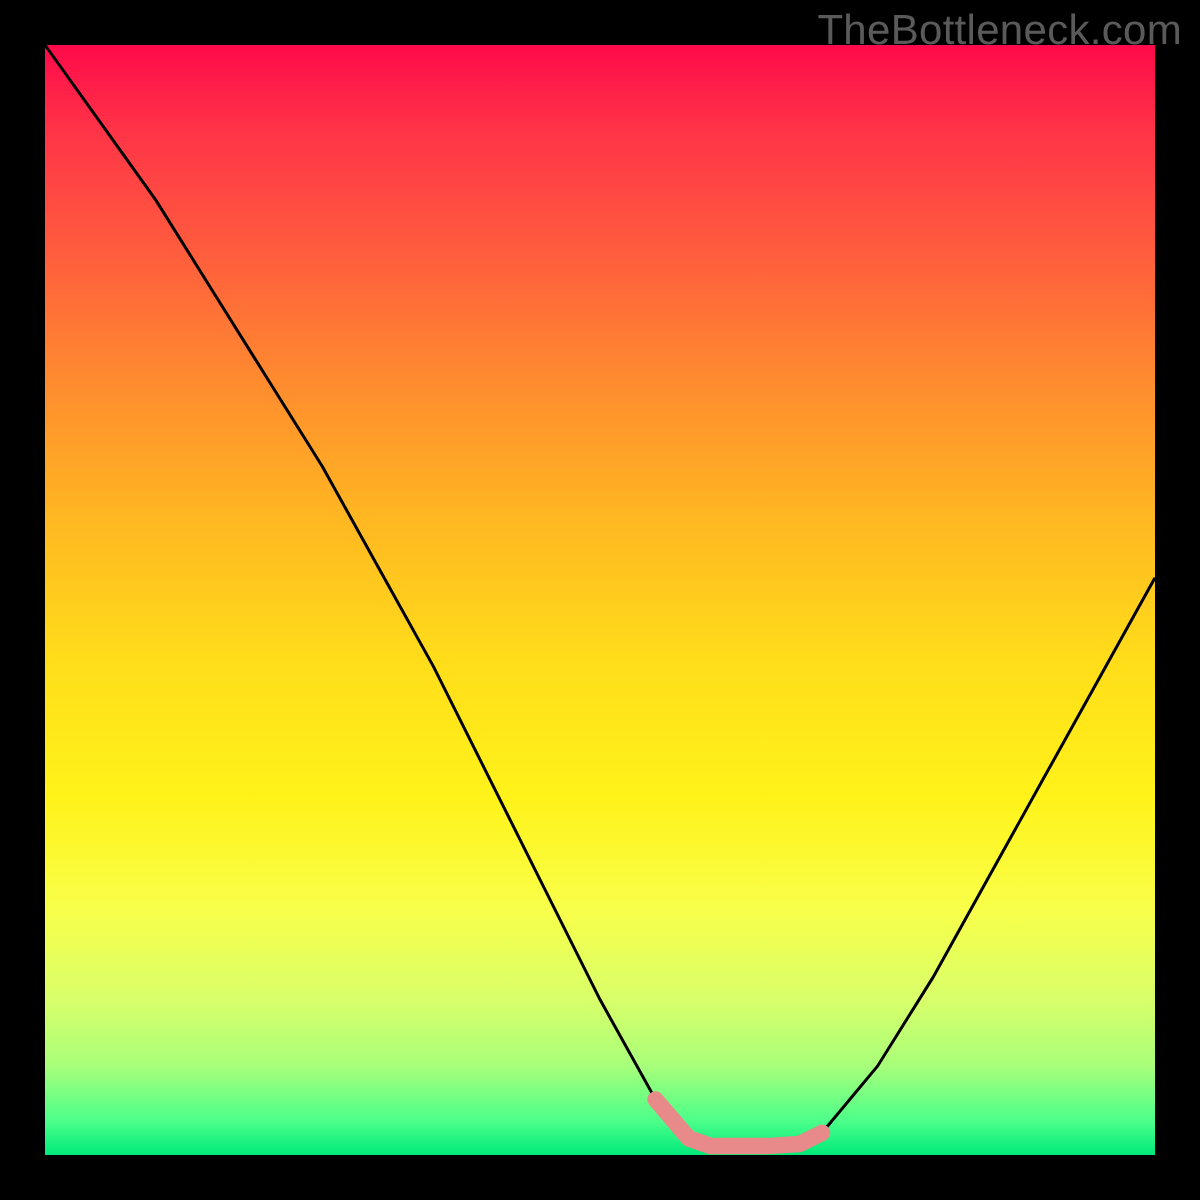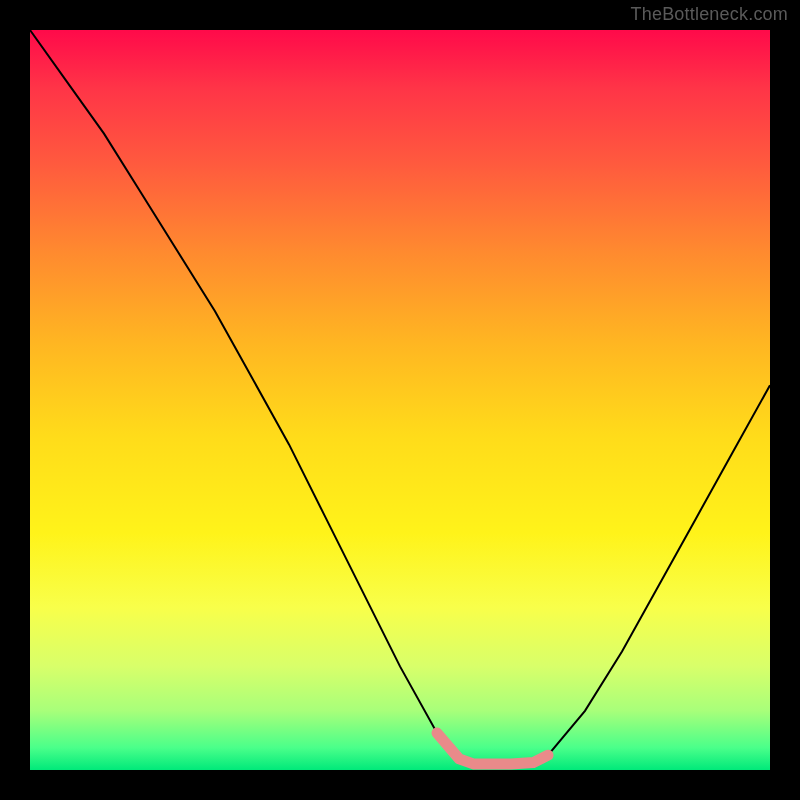--- a/index.html
+++ b/index.html
@@ -28,21 +28,21 @@
       #d8ff6a 86%,
       #a8ff7a 92%,
       #4aff8a 97%,
       #00e97a 100%);
   }
   .watermark {
     position: absolute;
     top: 4px;
     right: 12px;
     font-family: Arial, Helvetica, sans-serif;
-    font-size: 18px;
+    font-size: 28px;
     font-weight: 500;
     color: #5a5a5a;
     letter-spacing: 0.2px;
     user-select: none;
     margin-left: 20px;
   }
   svg.overlay {
     position: absolute;
     left: 0; top: 0;
     width: 740px; height: 740px;

